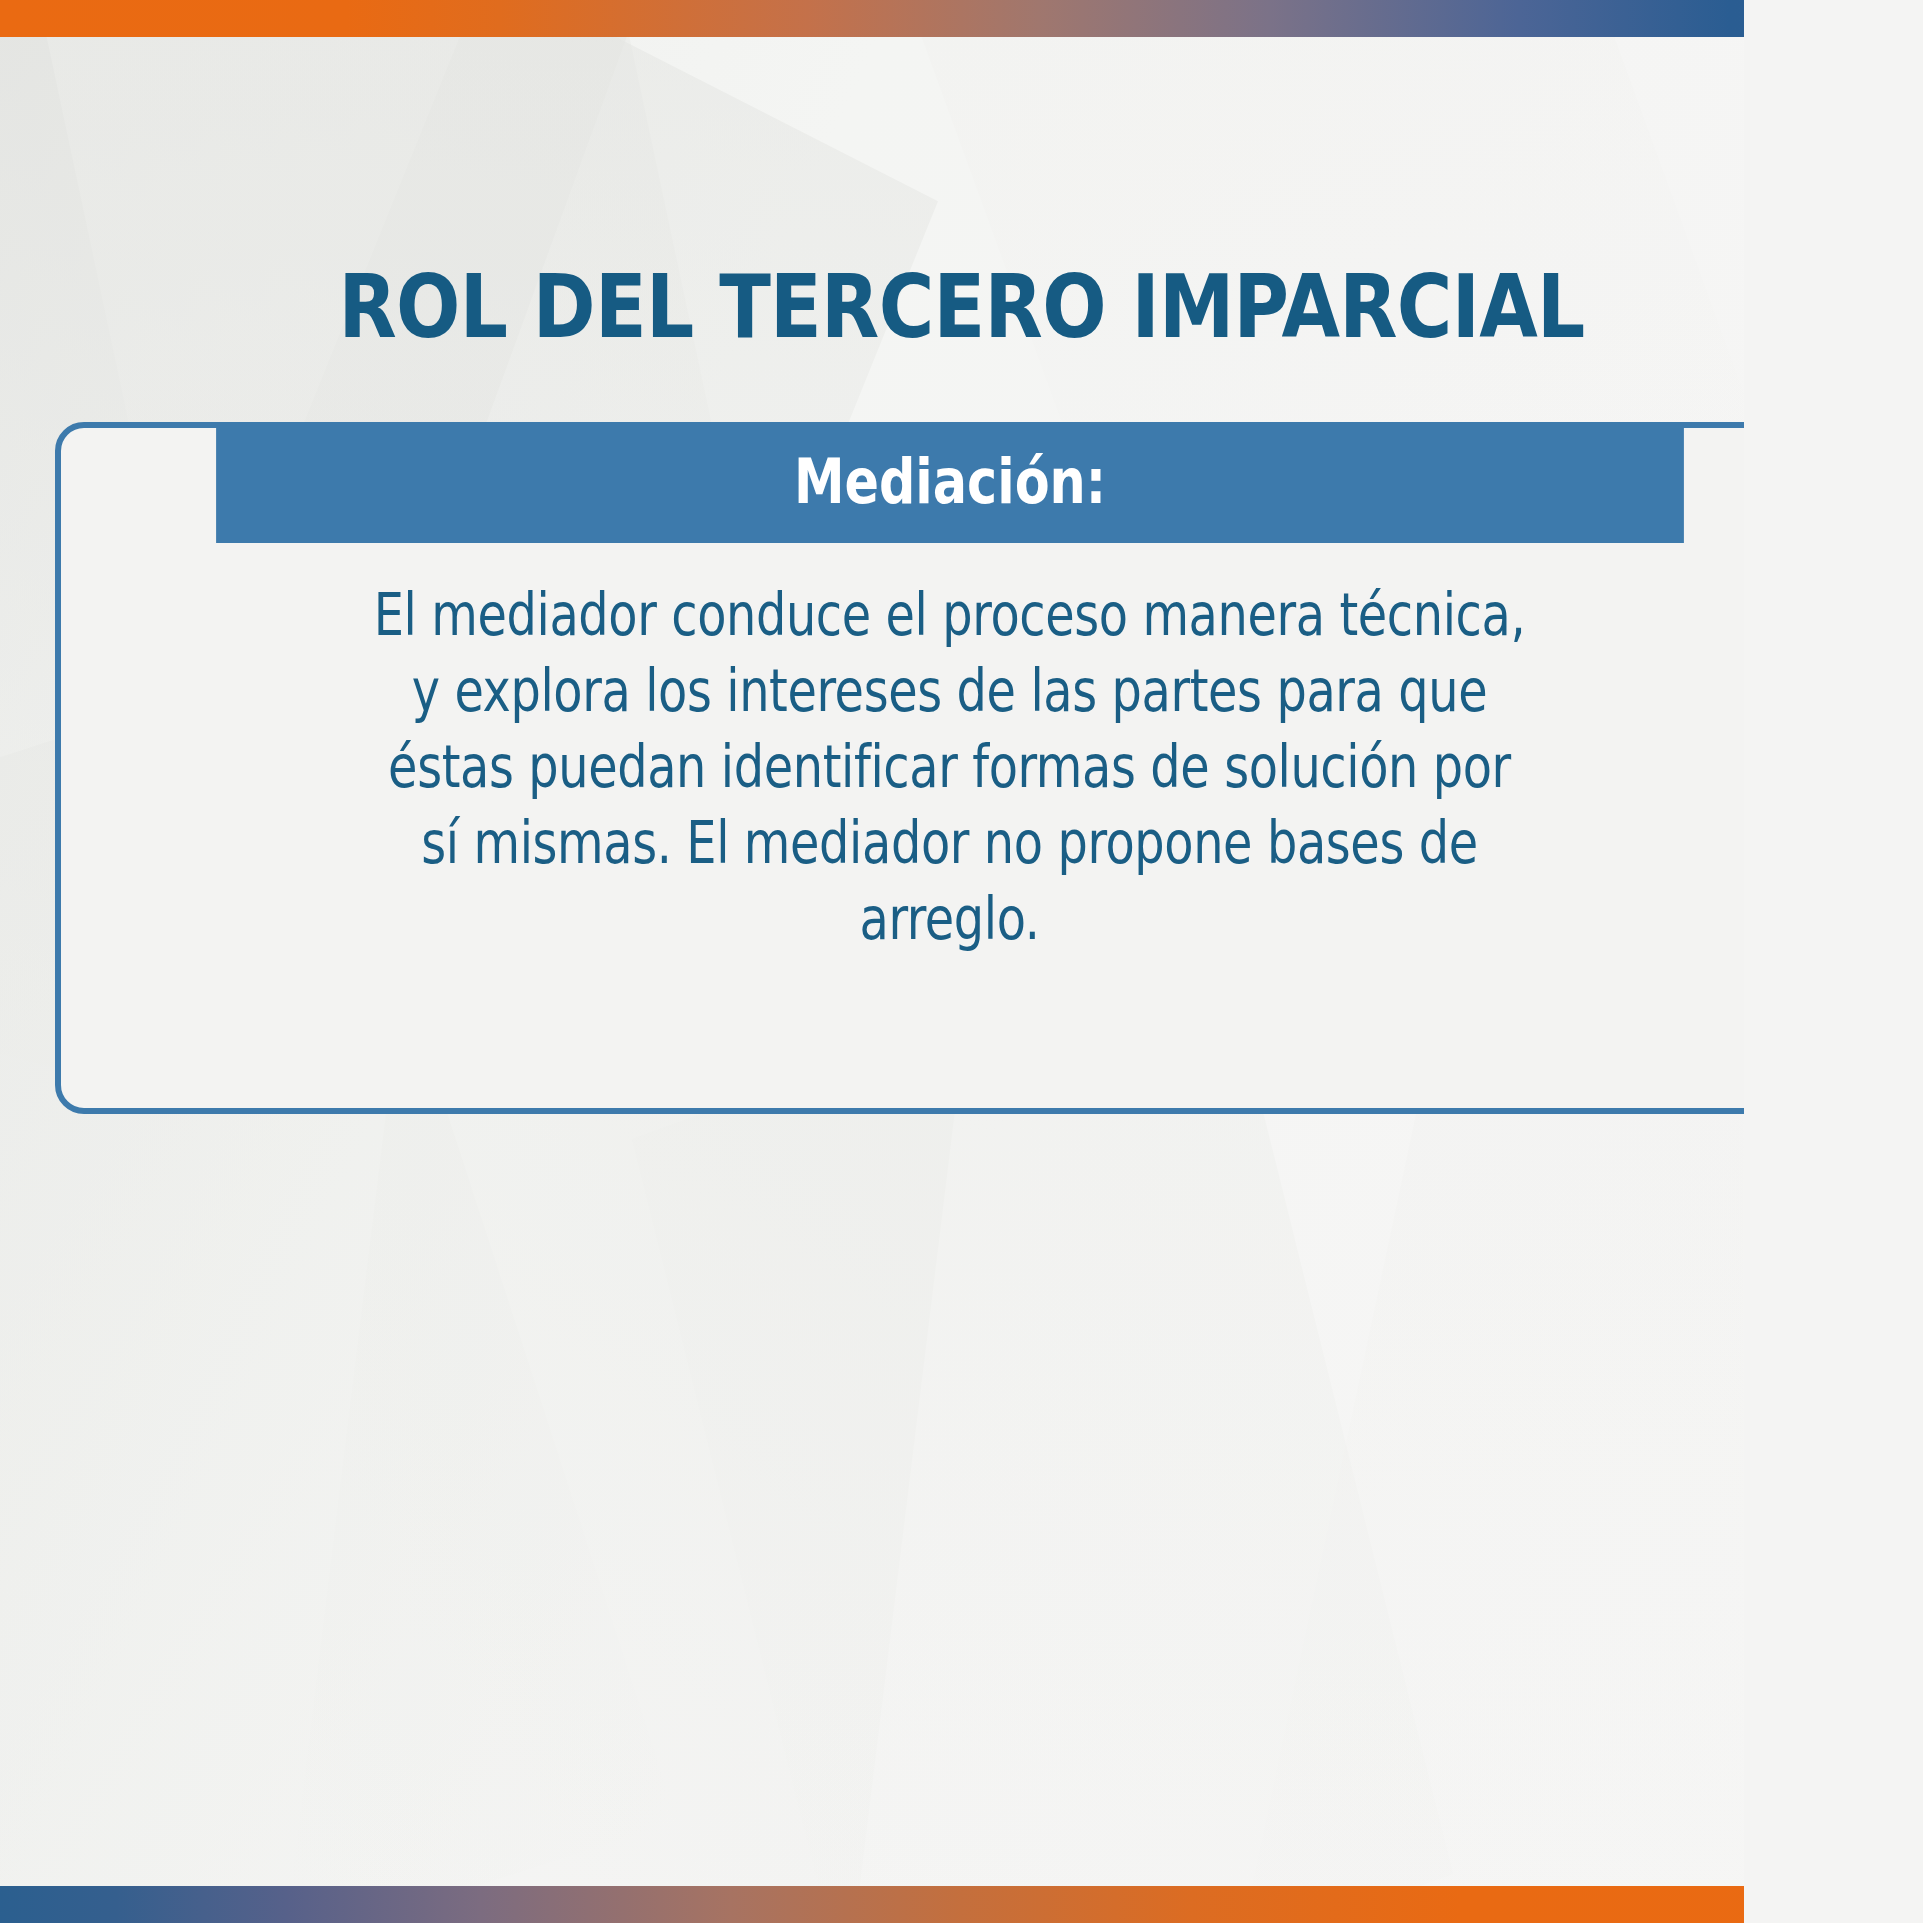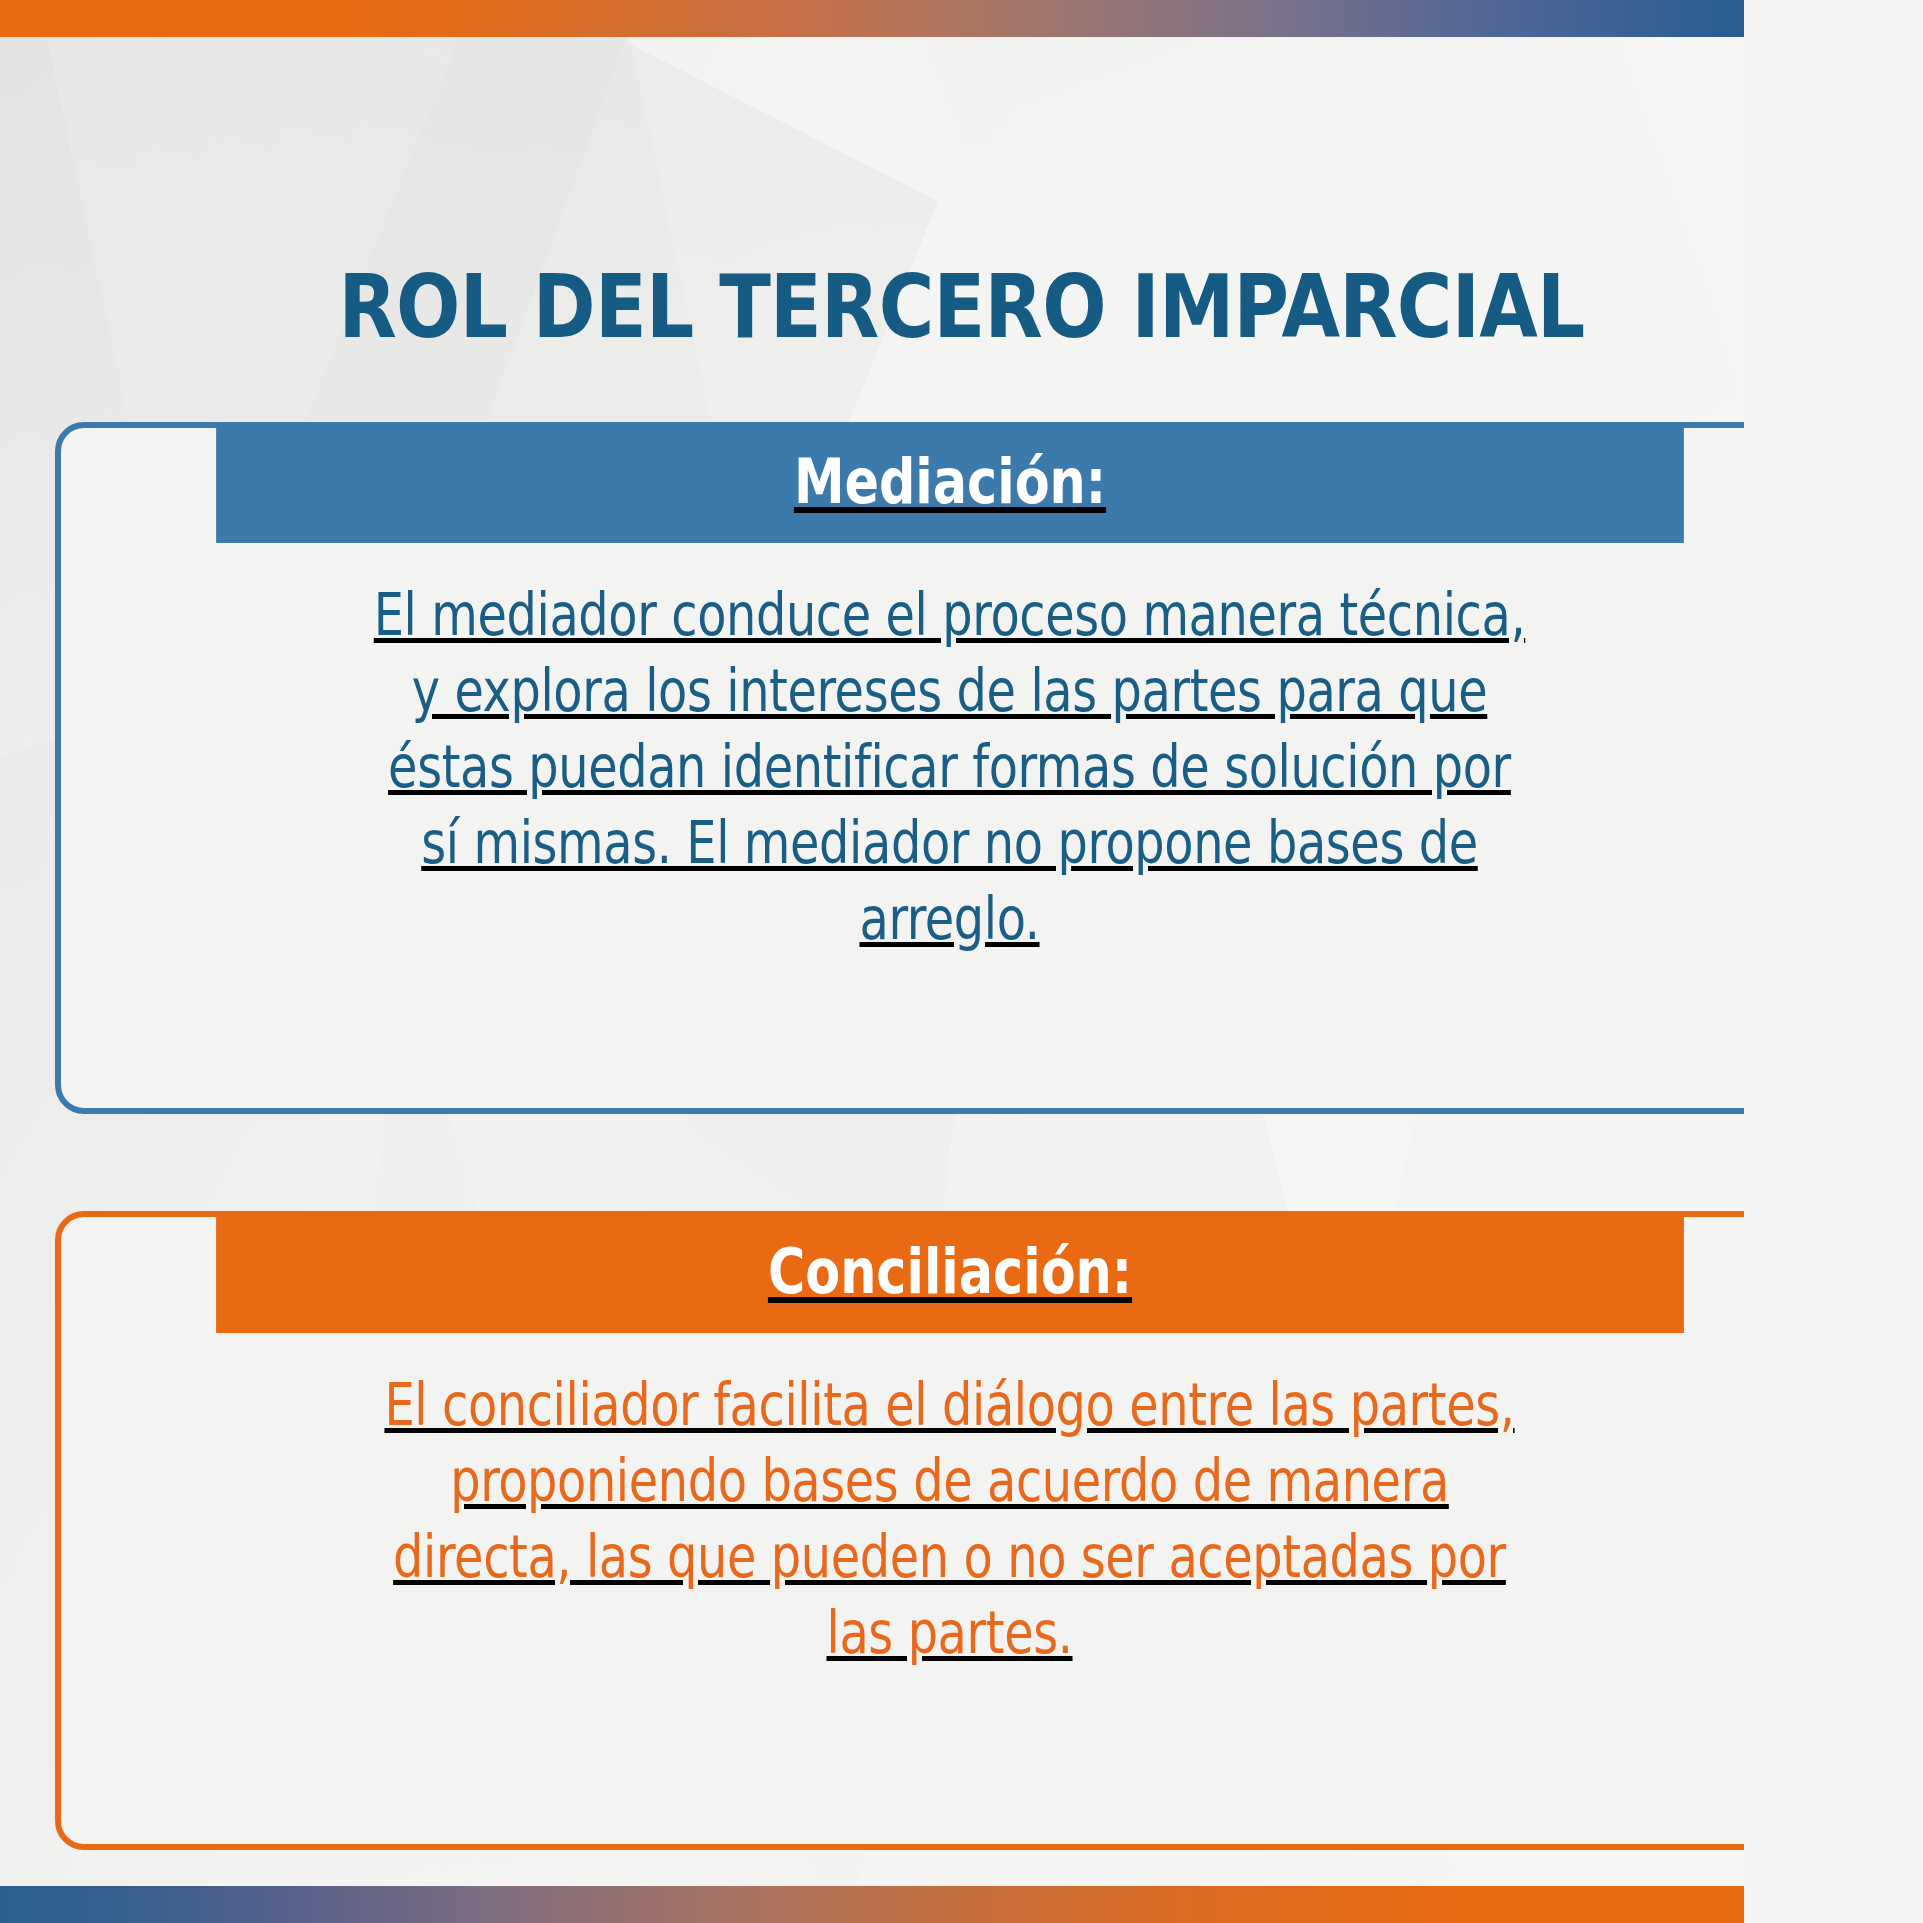--- a/index.html
+++ b/index.html
@@ -127,21 +127,20 @@
 
   
   .card {
     position: absolute;
     z-index: 4;
     border-radius: 29px;
     overflow: hidden;
     box-sizing: border-box;
     border-style: solid;
     border-width: 6.5px;
-    text-decoration: underline;
   }
   .card-header {
     text-align: center;
     color: #ffffff;
     font-family: "DejaVu Sans", sans-serif;
     font-weight: bold;
     font-size: 62px;
     line-height: 1;
     transform: scaleX(0.82);
     white-space: nowrap;
@@ -222,26 +221,17 @@
     <div class="card-header">Mediación:</div>
     <div class="card-body">
       <p>El mediador conduce el proceso manera técnica,</p>
       <p>y explora los intereses de las partes para que</p>
       <p>éstas puedan identificar formas de solución por</p>
       <p>sí mismas. El mediador no propone bases de</p>
       <p>arreglo.</p>
     </div>
   </div>
 
-  <div class="card" id="card-conciliacion">
-    <div class="card-header">Conciliación:</div>
-    <div class="card-body">
-      <p>El conciliador facilita el diálogo entre las partes,</p>
-      <p>proponiendo bases de acuerdo de manera</p>
-      <p>directa, las que pueden o no ser aceptadas por</p>
-      <p>las partes.</p>
-    </div>
-  </div>
 
   <div class="bar bar-bottom"></div>
 
 </div>
 
 
 </body></html>

